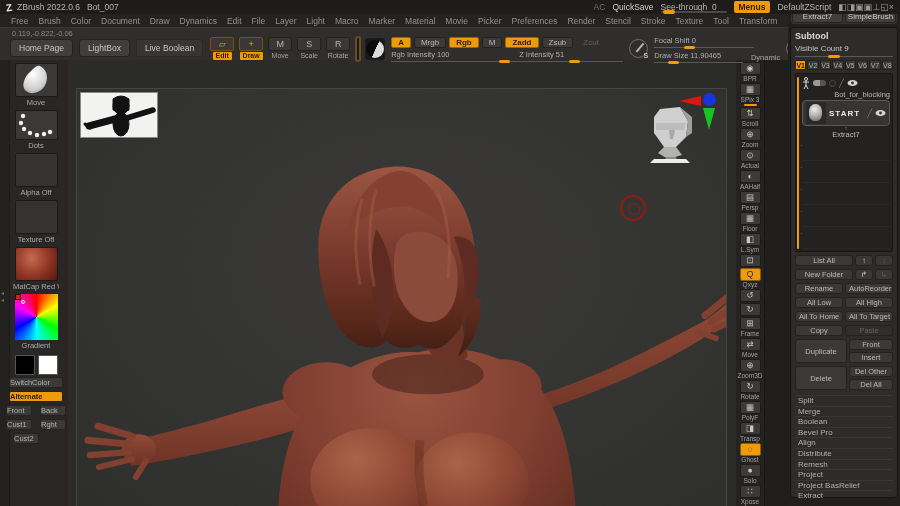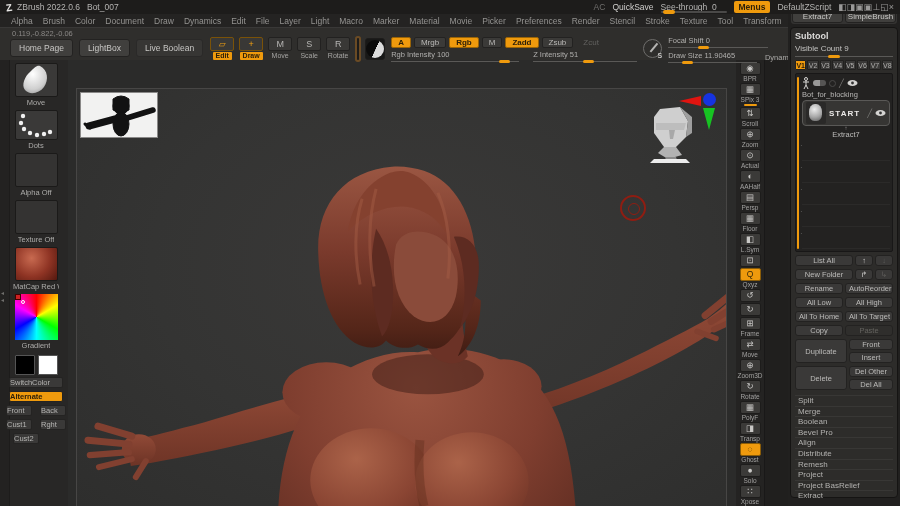--- a/index.html
+++ b/index.html
@@ -35,21 +35,21 @@
 .mode.on .ml{background:#ef9a0d;color:#2e2008;font-weight:bold}
 .mat{width:22px;height:22px;border-radius:3px;margin-top:1px;border:1px solid #1d1c1b}
 .mat1{background:radial-gradient(circle at 35% 30%,#cf9050,#8a5420 55%,#5e3413 95%);box-shadow:0 0 0 2px #6b4b24}
 .mat2{background:#181817;display:flex;align-items:center;justify-content:center}
 .mat2 .yy{width:18px;height:18px;border-radius:50%;background:linear-gradient(115deg,#0b0b0b 52%,#dcdcdc 53%)}
 .paint{display:flex;flex-direction:column;gap:3px}
 .chips{display:flex;gap:3px}
 .chip{height:11px;padding:0 6px;background:#3b3a38;border:1px solid #232221;border-radius:2px;font-size:8px;color:#b8b7b5;line-height:10px}
 .chip.on{background:#ef9a0d;color:#2e2008;border-color:#9a6407;font-weight:bold}
 .chip.dim{background:transparent;border-color:transparent;color:#62615f}
-.sliders-row{display:flex;gap:14px}
+.sliders-row{display:flex;gap:0}
 .slider{position:relative;font-size:7.5px;color:#b0afad;border-bottom:1px solid #5a5957;padding-bottom:2px;line-height:8px}
 .slider .handle{position:absolute;bottom:-2px;width:11px;height:3px;background:#ef9a0d;border-radius:2px}
 .pen{width:19px;height:19px;border:1px solid #6e6d6b;border-radius:50%;position:relative;margin-top:2px;flex:none}
 .pen .pl{position:absolute;right:-1px;bottom:-2px;font-size:7px;color:#c5c4c2;font-weight:bold}
 .pen .pd{position:absolute;left:9px;top:2px;width:1.5px;height:11px;background:#b5b4b2;transform:rotate(40deg)}
 .col{display:flex;flex-direction:column;gap:4px}
 .row{display:flex;gap:4px;align-items:center}
 .btn.h11{height:12px;padding:0 6px;font-size:8px}
 .dyn{font-size:7.5px;color:#a8a7a5;margin-left:4px}
 
@@ -103,21 +103,21 @@
 .vc{position:relative;border-bottom:1px solid #5a5957;padding-bottom:3px;color:#c3c2c0;line-height:9px}
 .vc .handle{position:absolute;bottom:-2px;left:34%;width:12px;height:3px;background:#ef9a0d;border-radius:2px}
 .tabs{display:flex;gap:1px}
 .tab{flex:1;height:10px;background:#3a3938;border:1px solid #222120;border-radius:1px;font-size:7px;line-height:9px;text-align:center;color:#aeadab}
 .tab.on{background:#ef9a0d;color:#2e2008;font-weight:bold}
 .sub-list{background:#232221;border:1px solid #181717;border-radius:2px;height:194px;position:relative;padding:2px 2px 2px 6px;display:flex;flex-direction:column}
 .scrollline{position:absolute;left:1px;top:3px;width:2px;height:172px;background:#ef9a0d;border-radius:1px}
 .folder-row{display:flex;align-items:center;gap:3px;height:14px}
 .pill{width:13px;height:6px;border-radius:3px;background:linear-gradient(90deg,#9a9998 50%,#565554 50%)}
 .dimdot{width:7px;height:7px;border-radius:50%;border:1px solid #4a4948}
-.folder-name{text-align:left;color:#b8b7b5;font-size:7.5px;line-height:9px}
+.folder-name{text-align:right;color:#b8b7b5;font-size:7.5px;line-height:9px}
 .sel-item{margin-top:1px;border:1px solid #5a5957;border-radius:4px;background:#363533;height:26px;display:flex;align-items:center;gap:3px;padding:1px 3px}
 .sel-thumb{width:20px;height:22px;background:#2a2928;border-radius:2px;position:relative;overflow:hidden;flex:none}
 .sel-thumb:after{content:"";position:absolute;left:3px;top:2px;width:13px;height:17px;border-radius:45% 45% 40% 40%;background:radial-gradient(circle at 42% 32%,#ececec,#a8a8a8 55%,#5c5c5c 100%)}
 .sel-name{font-weight:bold;color:#eceae8;font-size:8px;letter-spacing:1px;flex:1}
 .pen-sm{color:#7a7977;font-size:8px}
 .eye{display:inline-block;width:11px;height:8px}
 .sub-caption{text-align:center;color:#bdbcba;font-size:7.5px;line-height:8px}
 .sub-caption .arr{display:block;font-size:6px;line-height:5px;color:#9a9998}
 .empty-row{height:22px;border-bottom:1px solid #2b2a29;position:relative}
 .empty-row:before{content:"·";position:absolute;left:-2px;top:2px;color:#5e5d5b;font-size:8px}
@@ -156,21 +156,21 @@
     </span>
     <span class="menus-btn">Menus</span>
     <span>DefaultZScript</span>
     <span class="win-icons">
       <span><span>◧</span><span>◨</span><span>▣</span><span>▣</span><span>⊥</span><span>◱</span><span>×</span></span>
     </span>
   </div>
 
   <div class="menubar">
     <span style="display:flex;gap:4px">
-        <span class="menu-item">Alpha</span>
+        <span class="menu-item">Free</span>
         <span class="menu-item">Brush</span>
         <span class="menu-item">Color</span>
         <span class="menu-item">Document</span>
         <span class="menu-item">Draw</span>
         <span class="menu-item">Dynamics</span>
         <span class="menu-item">Edit</span>
         <span class="menu-item">File</span>
         <span class="menu-item">Layer</span>
         <span class="menu-item">Light</span>
         <span class="menu-item">Macro</span>

